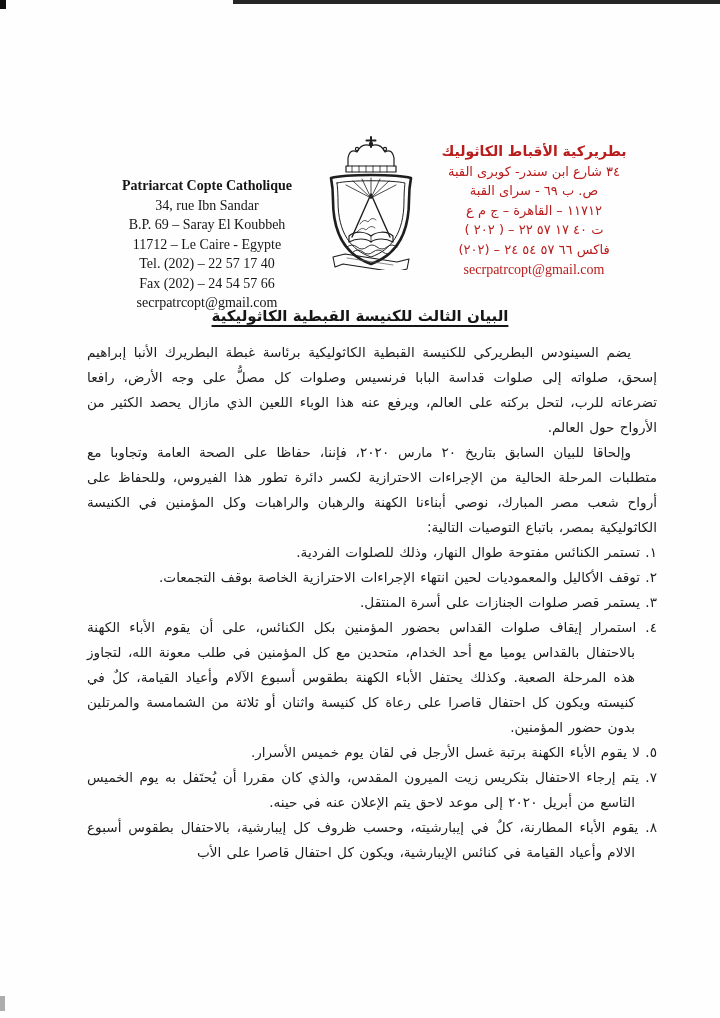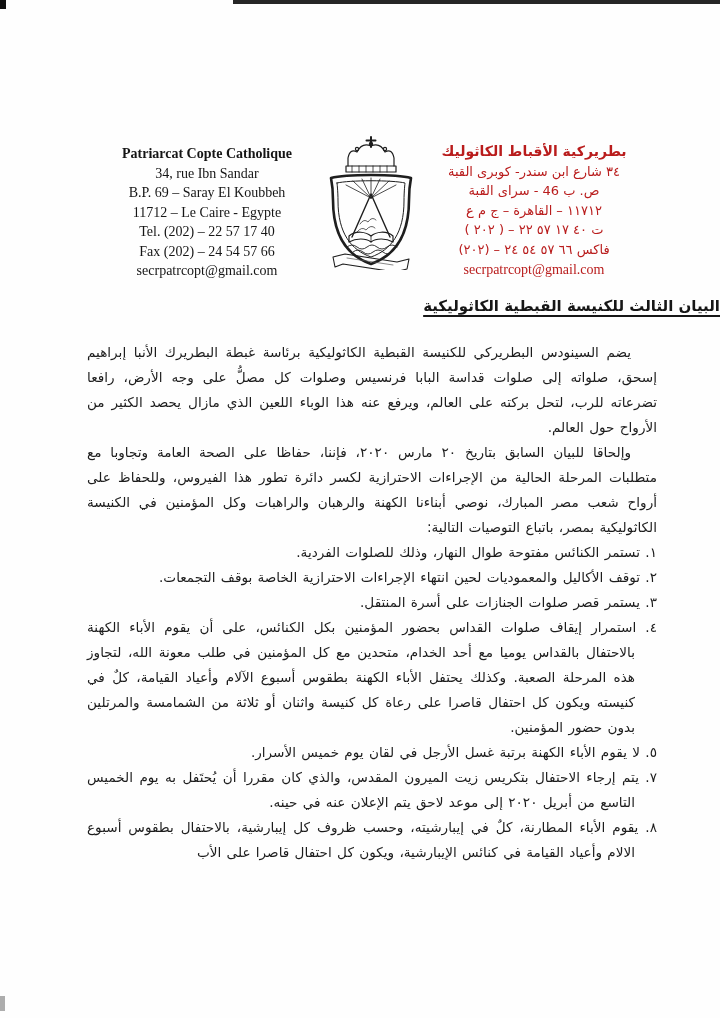--- a/index.html
+++ b/index.html
@@ -21,37 +21,37 @@
   .artifact-corner     { position: absolute; top: 0; left: 0; width: 6px; height: 9px; background: #0f0f0f; }
   .artifact-bottom-left{ position: absolute; top: 996px; left: 0; width: 5px; height: 15px; background: #adadad; }
 
   
   .lh-fr {
     position: absolute; top: 144px; left: 98px; width: 218px;
     text-align: center; direction: ltr;
     font-family: "Liberation Serif", serif;
     font-size: 14px; line-height: 19.5px; color: #151515;
   }
-  .lh-fr .org { font-weight: bold; }
+  .lh-fr .org { font-weight: bold; margin-top: 32px; }
 
   .lh-ar {
     position: absolute; top: 142px; left: 424px; width: 220px;
     text-align: center; direction: rtl;
     font-size: 13px; line-height: 19.6px; color: #b91c1c;
   }
   .lh-ar .org { font-weight: bold; font-size: 14px; }
   .lh-ar .email { direction: ltr; font-family: "Liberation Serif", serif; font-size: 14px; }
 
   .crest { position: absolute; top: 136px; left: 316px; width: 110px; height: 134px; }
   .crest svg { width: 100%; height: 100%; }
 
   
   .doc-title {
-    position: absolute; top: 296px; left: 0; width: 100%;
-    direction: rtl;
+    position: absolute; top: 306px; left: 0; width: 100%;
+    text-align: center; direction: rtl;
   }
   .doc-title span {
     font-weight: bold; font-size: 15px; color: #161616;
     text-decoration: underline; text-underline-offset: 4px; text-decoration-thickness: 1.5px;
   }
 
   
   .doc-body {
     position: absolute; top: 340px; left: 75px; width: 570px;
     direction: rtl; text-align: justify;
@@ -109,21 +109,21 @@
       <path d="M37 116 q5 -4 10 0 t10 0 t10 0 t8 0" stroke-width="0.9"></path>
 
       <path d="M17 121 L29 118 L81 126 L93 123 L91 133 L79 136 L27 128 L19 131 Z" stroke-width="1.1"></path>
       <path d="M31 122 q20 3 46 7" stroke-width="0.7" stroke="#555"></path>
     </svg>
   </div>
 
   <div class="lh-ar">
     <div class="org">بطريركية الأقباط الكاثوليك</div>
     <div>٣٤ شارع ابن سندر- كوبرى القبة</div>
-    <div>ص. ب 46 - سراى القبة</div>
+    <div>ص. ب ٦٩ - سراى القبة</div>
     <div>١١٧١٢ – القاهرة – ج م ع</div>
     <div>ت ٤٠ ١٧ ٥٧ ٢٢ – ( ٢٠٢ )</div>
     <div>فاكس ٦٦ ٥٧ ٥٤ ٢٤ – (٢٠٢)</div>
     <div class="email">secrpatrcopt@gmail.com</div>
   </div>
 
   <div class="doc-title">
     <span>البيان الثالث للكنيسة القبطية الكاثوليكية</span>
   </div>
 

